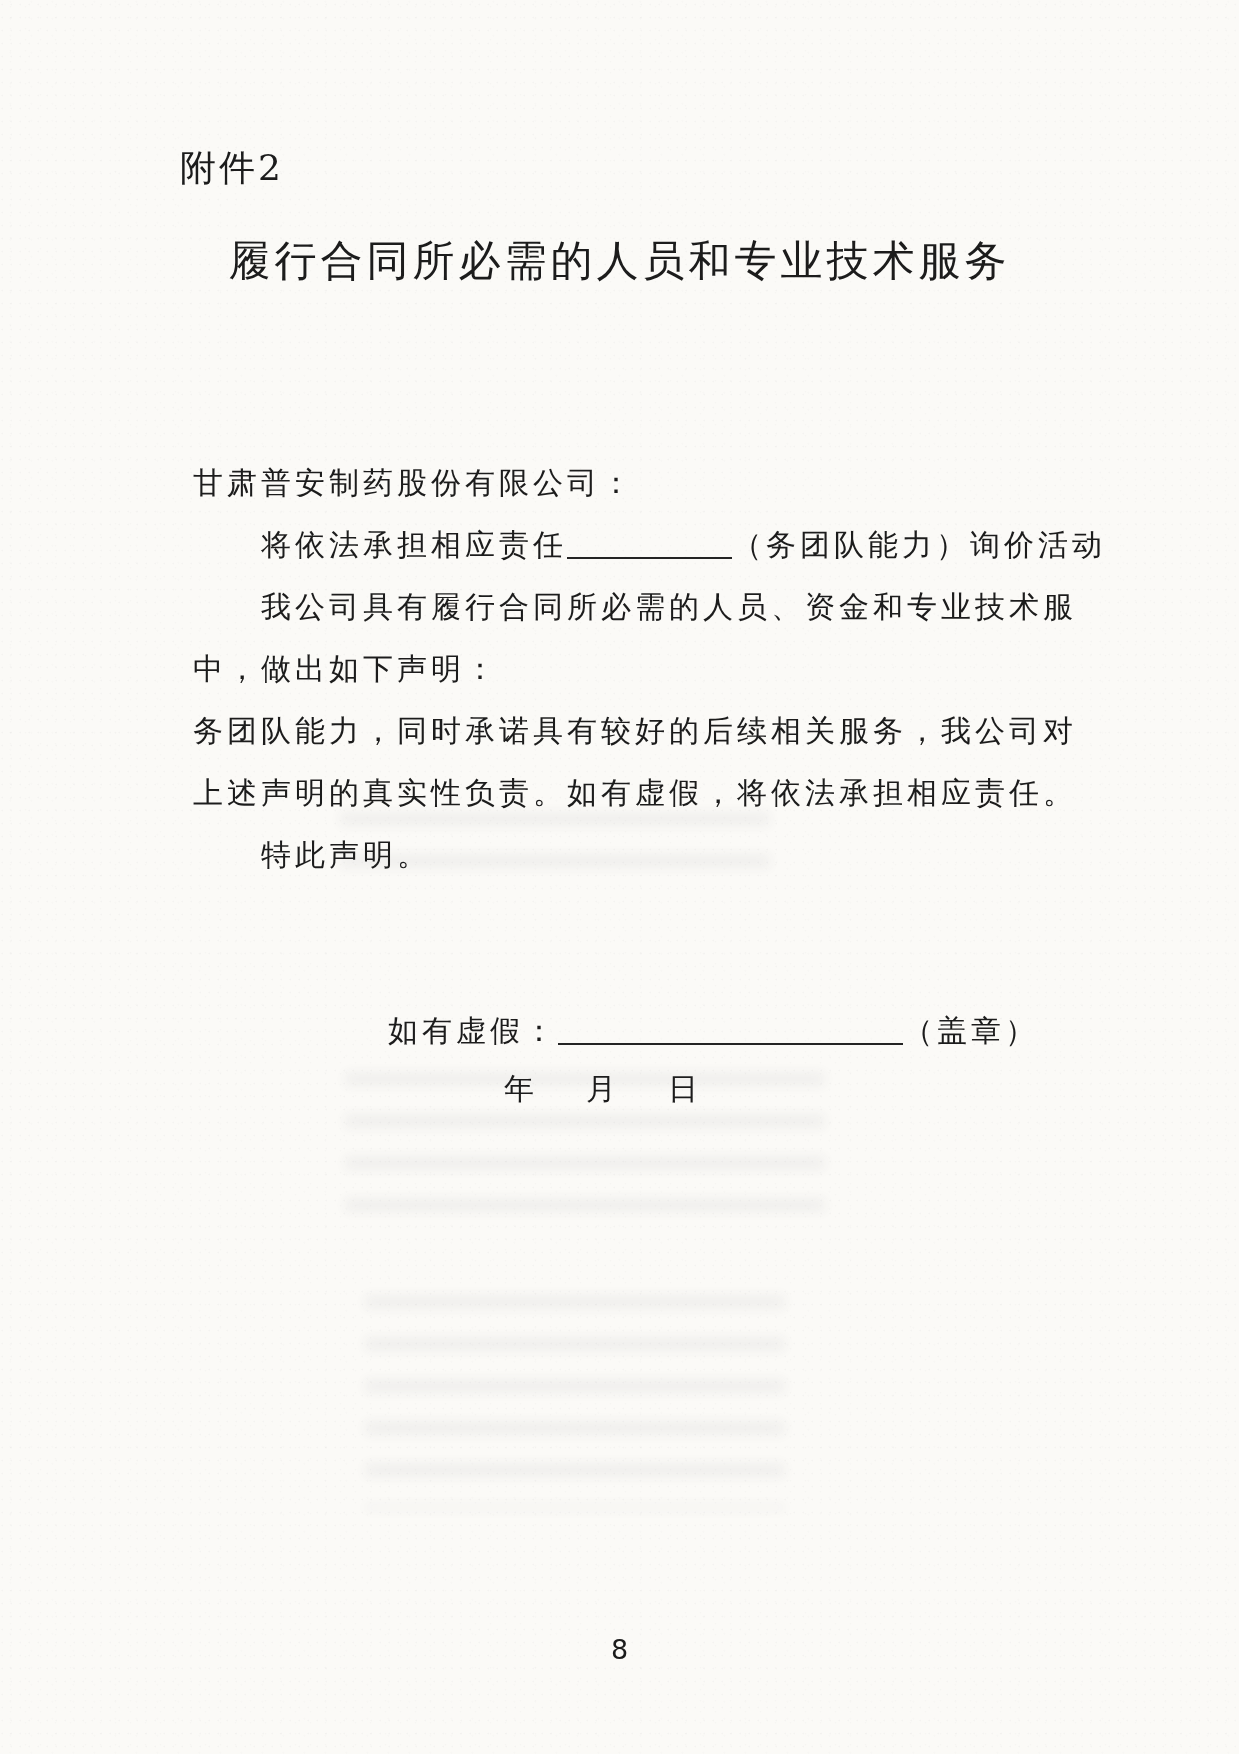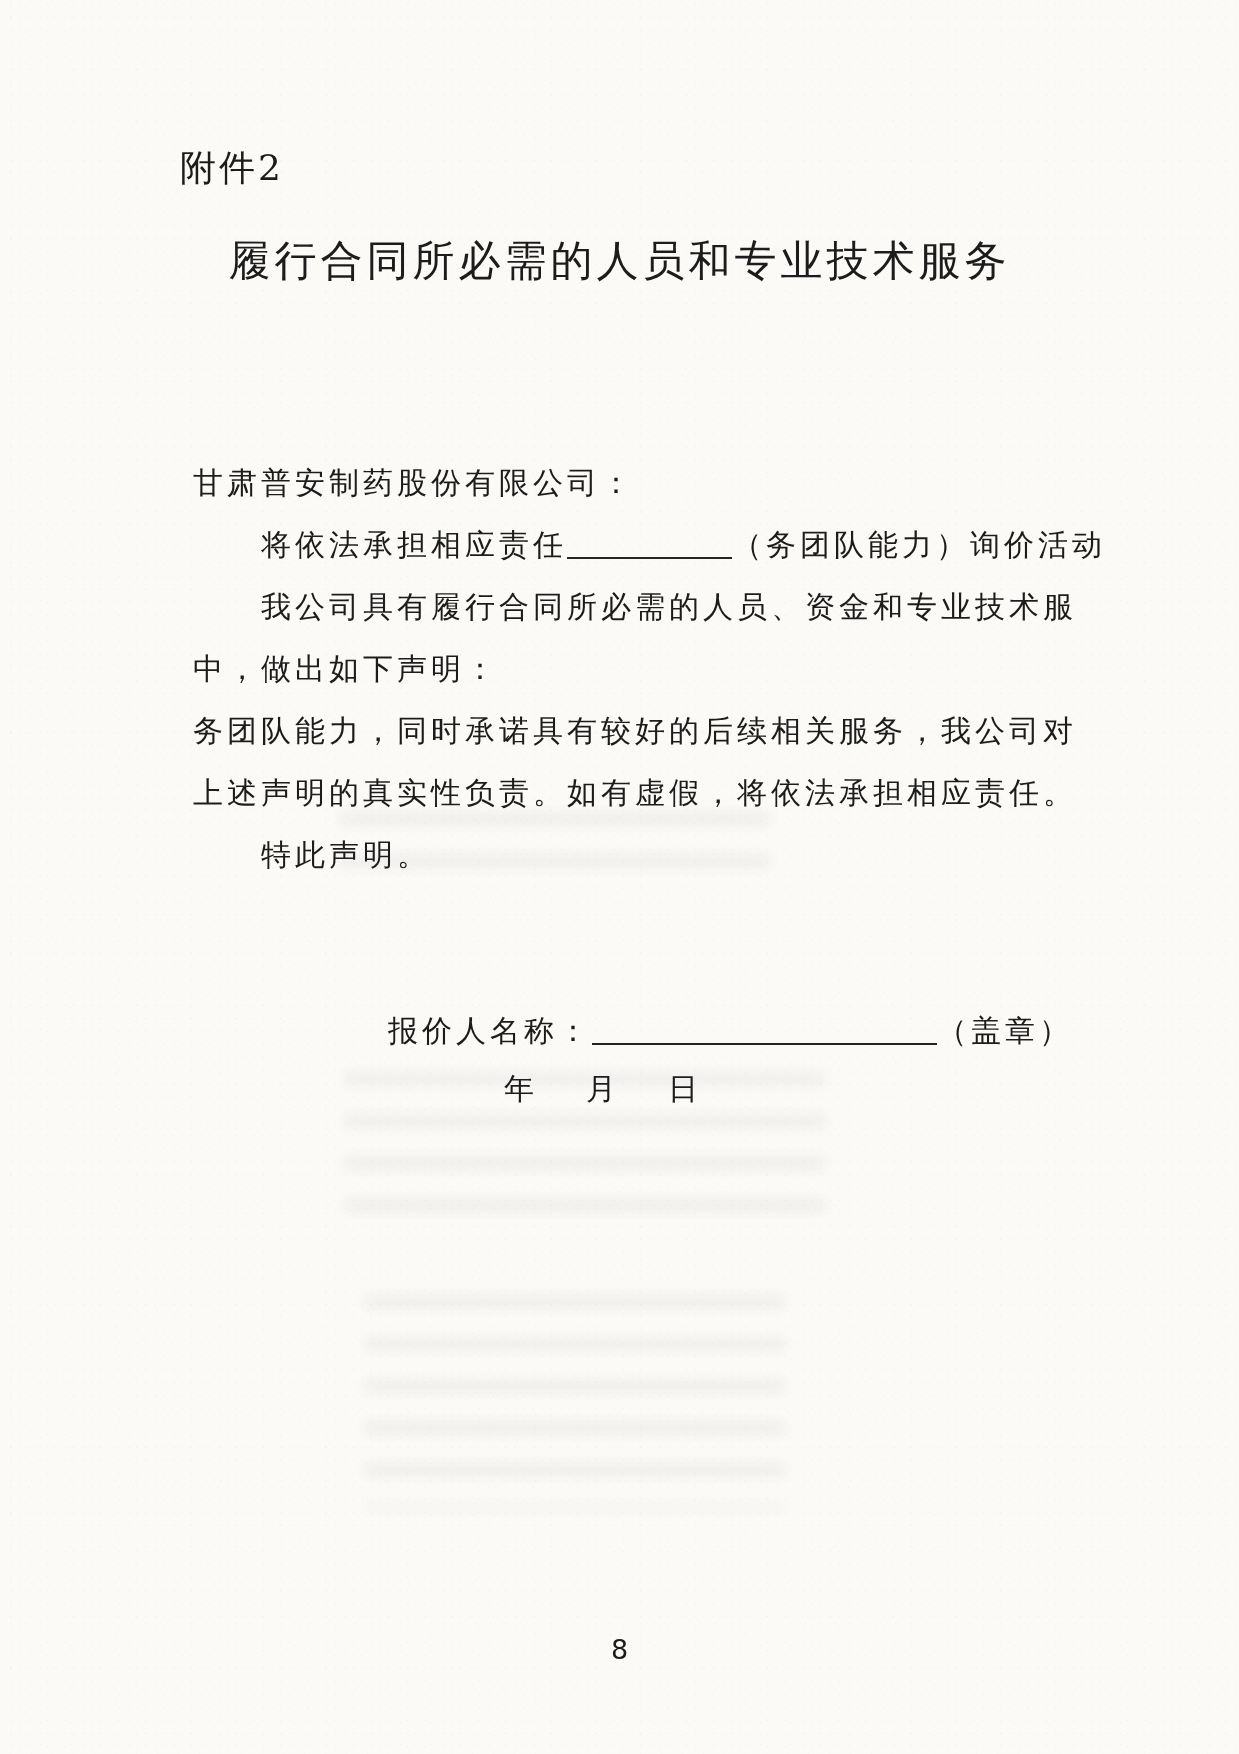--- a/index.html
+++ b/index.html
@@ -131,21 +131,21 @@
 
     <div class="line">中，做出如下声明：</div>
     <div class="line">务团队能力，同时承诺具有较好的后续相关服务，我公司对</div>
     <div class="line">上述声明的真实性负责。如有虚假，将依法承担相应责任。</div>
 
     <div class="line indent">特此声明。</div>
   </div>
 
   <div class="signature-block">
     <div class="sig-line">
-      <span>报价人名称：</span><span class="blank bidder"></span><span>（盖章）</span>
+      <span>如有虚假：</span><span class="blank bidder"></span><span>（盖章）</span>
     </div>
     <div class="sig-line date-line">
       <span>年</span>
       <span>月</span>
       <span>日</span>
     </div>
   </div>
 
   <div class="page-number">8</div>
 

